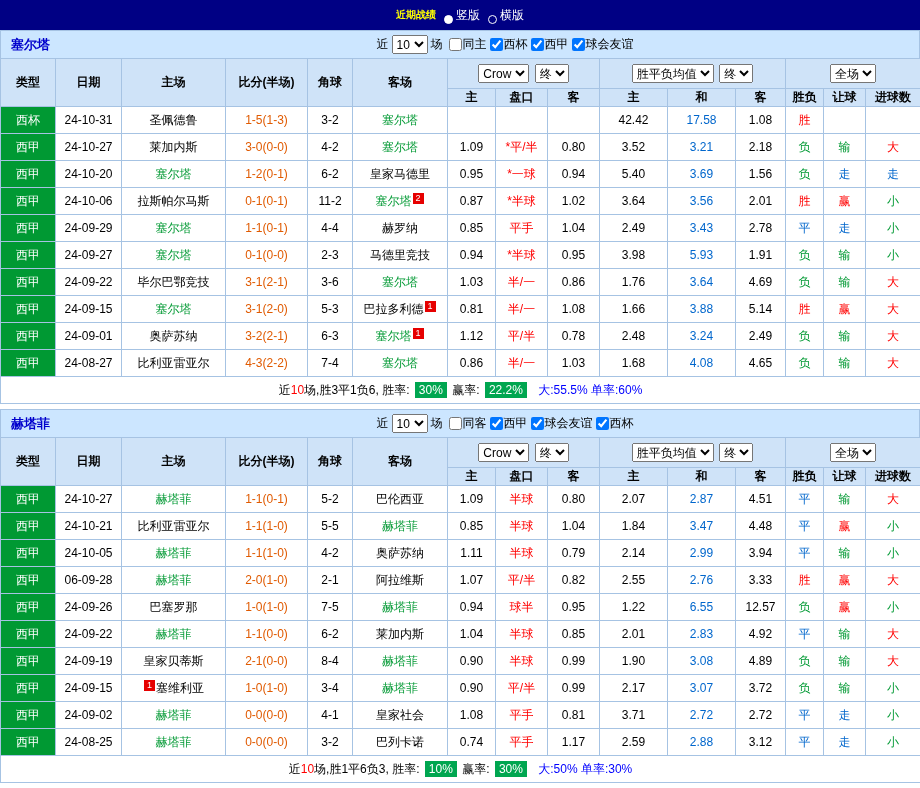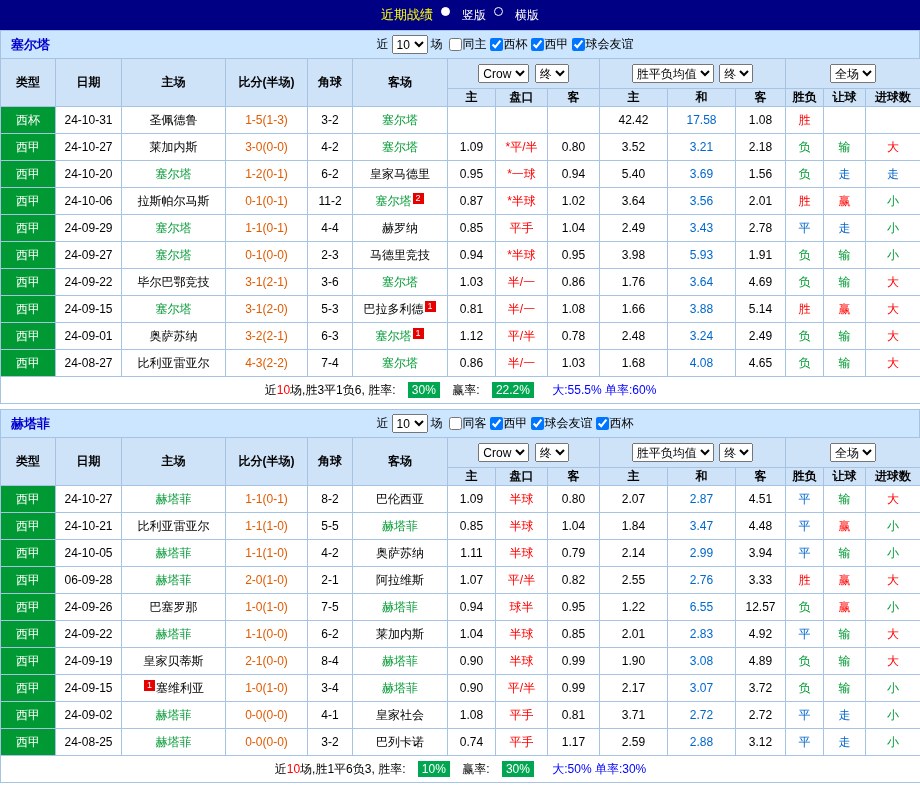--- a/index.html
+++ b/index.html
@@ -3,22 +3,22 @@
 <meta charset="utf-8">
 <style>
 :root{
   --topbar-bg:#000084;--title:#ffff00;--band:#cce6ff;--head:#cfe3f8;--border:#a6c3e3;
   --type-bg:#009933;--focus:#009933;--score:#e05a00;--handicap:#ff0000;--draw:#0066cc;
   --sumbadge:#00a650;--sumblue:#0000ff;--red:#ff0000;--teamblue:#0000cc;
 }
 *{margin:0;padding:0;box-sizing:border-box}
 body{width:920px;font:12px "Liberation Sans","DejaVu Sans",sans-serif;background:#fff;color:#000}
 .topbar{height:30px;background:var(--topbar-bg);display:flex;align-items:center;justify-content:center;gap:8px}
-.topbar-title{color:var(--title);font-weight:400;font-size:13px}
-.radio{display:inline-flex;align-items:flex-start;gap:12px;color:#fff;cursor:pointer}
+.topbar-title{color:var(--title);font-weight:700;font-size:10px}
+.radio{display:inline-flex;align-items:flex-end;gap:3px;color:#fff;cursor:pointer}
 .dot{width:9px;height:9px;border:1px solid #fff;border-radius:50%;display:inline-block}
 .dot.selected{background:#fff}
 .band{height:28px;background:var(--band);border:1px solid var(--border);border-bottom:none;display:flex;align-items:center}
 .team-heading{color:var(--teamblue);font-weight:700;padding-left:10px;font-size:13px;min-width:90px}
 .controls{flex:1;display:flex;align-items:center;justify-content:center;gap:3px}
 .cbs{display:inline-flex;align-items:center}
 .cb{display:inline-flex;align-items:center;cursor:pointer;margin-left:3px}
 .cb input{margin-right:1px}
 select{font-size:12px;height:19px;font-family:inherit}
 .grid{width:920px;border-collapse:collapse;table-layout:fixed}
@@ -29,21 +29,21 @@
 .grid tbody td{height:27px}
 .group-th select{margin:0 1px}
 td.type-cell{background:var(--type-bg);color:#fff}
 td.score-cell{color:var(--score)}
 td.handicap{color:var(--handicap)}
 td.avg-draw{color:var(--draw)}
 .focus-team{color:var(--focus)}
 .redcard{display:inline-block;background:#e60000;color:#fff;font-size:9px;line-height:11px;min-width:11px;padding:0 1px;margin:0 1px;vertical-align:top}
 .summary{height:27px;background:#fff}
 .summary .red{color:var(--red)}
-.green-badge{background:var(--sumbadge);color:#fff;padding:1px 4px;margin:0 9px}
+.green-badge{background:var(--sumbadge);color:#fff;padding:1px 4px;margin:0 2px}
 .summary .blue{color:var(--sumblue);margin-left:6px}
 section+section{margin-top:5px}
 </style>
 </head>
 <body>
 
 <div class="topbar">
   <span class="topbar-title">近期战绩</span>
   <span class="radio">
     <span class="dot selected"></span>
@@ -404,21 +404,21 @@
         <th>让球</th>
         <th>进球数</th>
       </tr>
     </thead>
     <tbody>
   <tr>
     <td class="type-cell">西甲</td>
     <td>24-10-27</td>
     <td><span class="focus-team">赫塔菲</span></td>
     <td class="score-cell">1-1(0-1)</td>
-    <td>8-2</td>
+    <td>5-2</td>
     <td><span>巴伦西亚</span></td>
     <td>1.09</td>
     <td class="handicap">半球</td>
     <td>0.80</td>
     <td>2.07</td>
     <td class="avg-draw">2.87</td>
     <td>4.51</td>
     <td class="res" style="color: rgb(0, 102, 204);">平</td>
     <td class="res" style="color: rgb(0, 153, 51);">输</td>
     <td class="res" style="color: rgb(255, 0, 0);">大</td>

